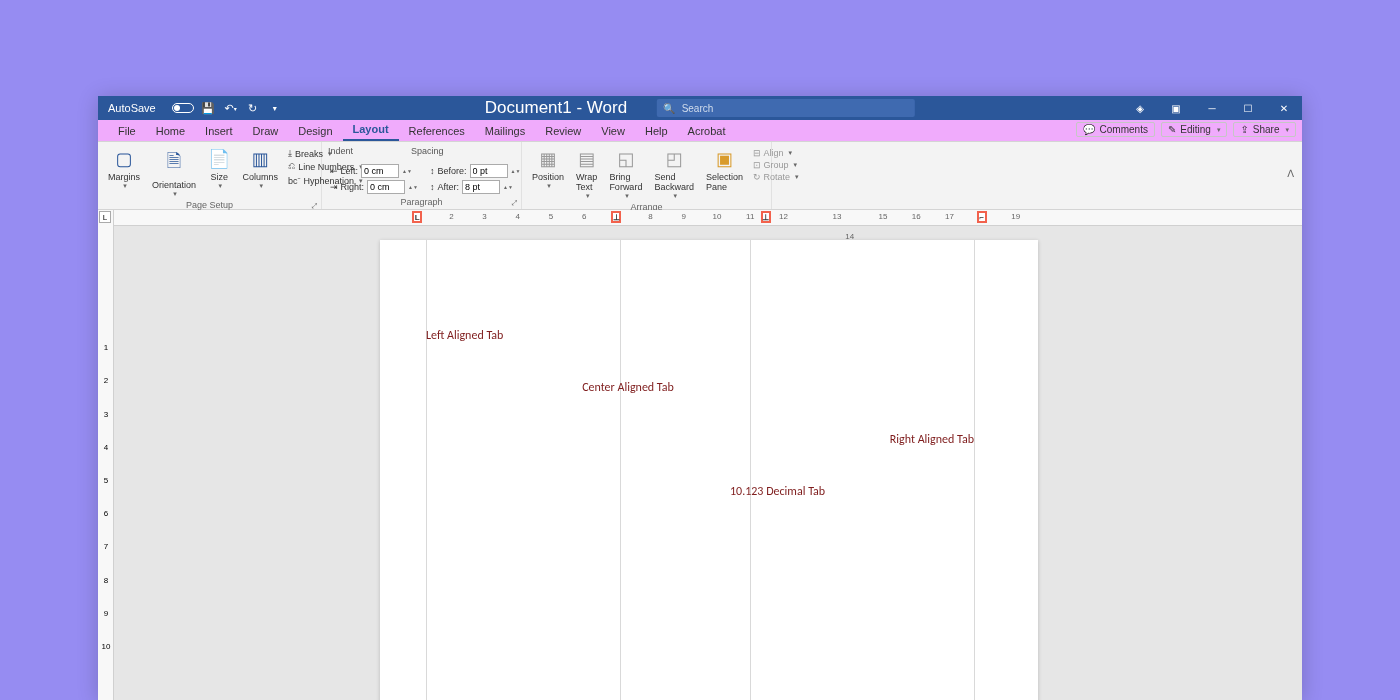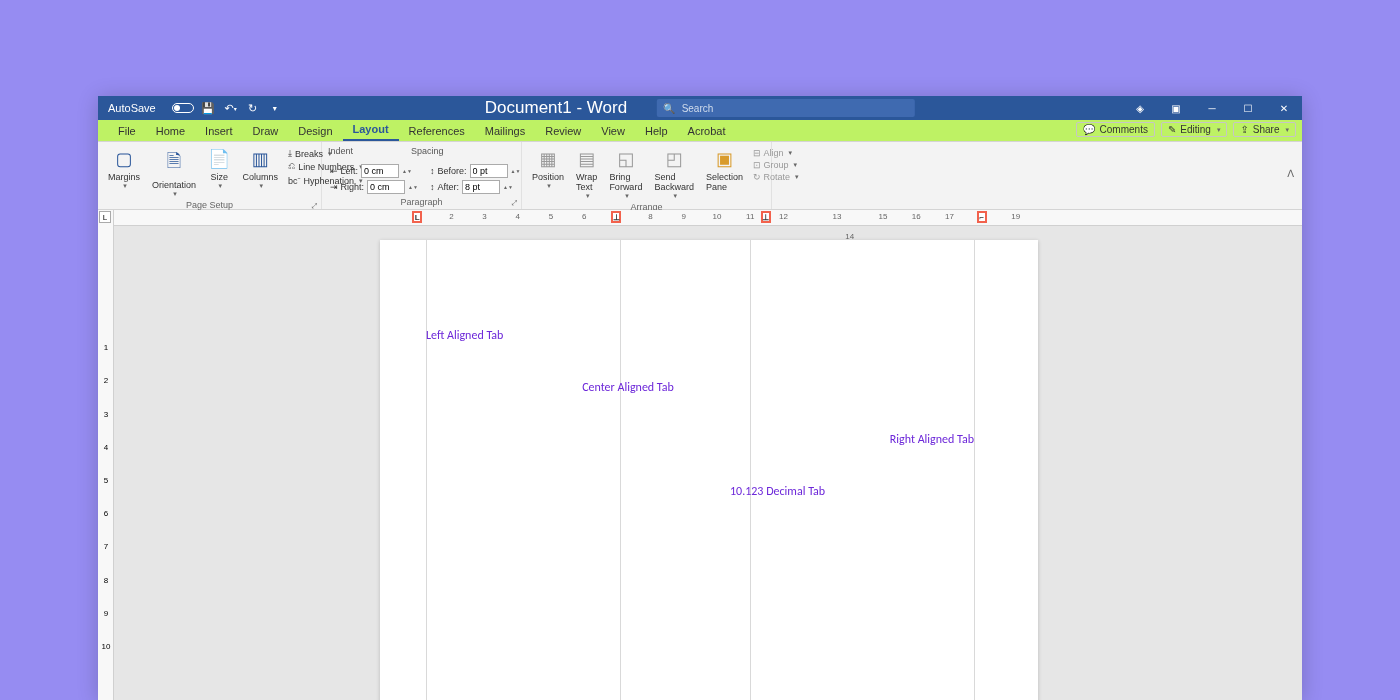--- a/index.html
+++ b/index.html
@@ -14,21 +14,21 @@
   .autosave-toggle::after { content: ""; width: 6px; height: 6px; background: #fff; border-radius: 50%; position: absolute; left: 1px; top: 1px; }
   .qat-icon { width: 14px; height: 14px; display: flex; align-items: center; justify-content: center; font-size: 11px; cursor: pointer; }
   .titlebar-center { position: absolute; left: 50%; transform: translateX(-50%); display: flex; align-items: center; gap: 10px; }
   .doc-title { font-size: 17px; }
   .search-box { display: flex; align-items: center; background: #3f6ab0; height: 18px; width: 258px; border-radius: 2px; padding: 0 6px; gap: 6px; margin-left: 20px; }
   .search-box span { font-size: 10px; color: #d0dcec; }
   .titlebar-right { position: absolute; right: 0; display: flex; }
   .tb-btn { width: 36px; height: 24px; display: flex; align-items: center; justify-content: center; font-size: 10px; cursor: pointer; }
   
   
-  .ribbon-tabs { height: 22px; background: #bef264; border-bottom: 1px solid #d4d4d4; display: flex; align-items: flex-end; padding-left: 10px; position: relative; }
+  .ribbon-tabs { height: 22px; background: #f0abfc; border-bottom: 1px solid #d4d4d4; display: flex; align-items: flex-end; padding-left: 10px; position: relative; }
   .ribbon-tab { padding: 4px 10px; font-size: 11px; color: #333; cursor: pointer; }
   .ribbon-tab.active { color: #2b579a; font-weight: 600; border-bottom: 2px solid #2b579a; }
   .ribbon-tabs-right { position: absolute; right: 6px; top: 2px; display: flex; gap: 6px; }
   .ribbon-action { display: flex; align-items: center; gap: 4px; border: 1px solid #c6c6c6; padding: 1px 6px; font-size: 10px; color: #333; cursor: pointer; border-radius: 2px; }
   
   
   .ribbon { height: 68px; background: #f3f3f3; border-bottom: 1px solid #d4d4d4; display: flex; position: relative; }
   .ribbon-group { display: flex; flex-direction: column; justify-content: space-between; border-right: 1px solid #e1e1e1; padding: 4px 6px 0 6px; }
   .group-body { display: flex; align-items: flex-start; gap: 4px; flex: 1; }
   .group-label { font-size: 9px; color: #666; text-align: center; padding-bottom: 2px; position: relative; }
@@ -50,21 +50,21 @@
   .ruler-h { position: absolute; left: 270px; top: 0; height: 16px; font-size: 8px; color: #666; display: flex; align-items: center; }
   .ruler-h-cell { position: absolute; top: 2px; font-size: 8px; width: 10px; text-align: center; }
   .tab-marker { position: absolute; top: 1px; width: 10px; height: 12px; background: #fff; border: 2px solid #f2624d; font-size: 8px; font-weight: bold; color: #333; display: flex; align-items: center; justify-content: center; cursor: pointer; }
   
   .ruler-v-bar { position: absolute; left: 0; top: 0; bottom: 0; width: 16px; background: #f8f8f8; border-right: 1px solid #d0d0d0; }
   .ruler-v-cell { position: absolute; left: 3px; font-size: 8px; width: 10px; text-align: center; }
   .tab-selector { position: absolute; left: 1px; top: 1px; width: 12px; height: 12px; background: #fff; border: 1px solid #aaa; font-size: 8px; display: flex; align-items: center; justify-content: center; cursor: pointer; }
   
   .page { position: absolute; left: 282px; top: 30px; width: 658px; height: 580px; background: #fff; box-shadow: 0 1px 4px rgba(0,0,0,0.2); }
   .vline { position: absolute; top: 0; bottom: 0; width: 1px; background: #d9d9d9; }
-  .page-text { position: absolute; font-size: 12px; color: #6d28d9; font-family: Calibri, sans-serif; white-space: nowrap; }
+  .page-text { position: absolute; font-size: 12px; color: #7f1d1d; font-family: Calibri, sans-serif; white-space: nowrap; }
 </style>
 </head>
 <body>
 
 <div class="app-window">
 
   <div class="titlebar">
     <div class="titlebar-left">
       <div class="autosave">
         <span>AutoSave</span>

